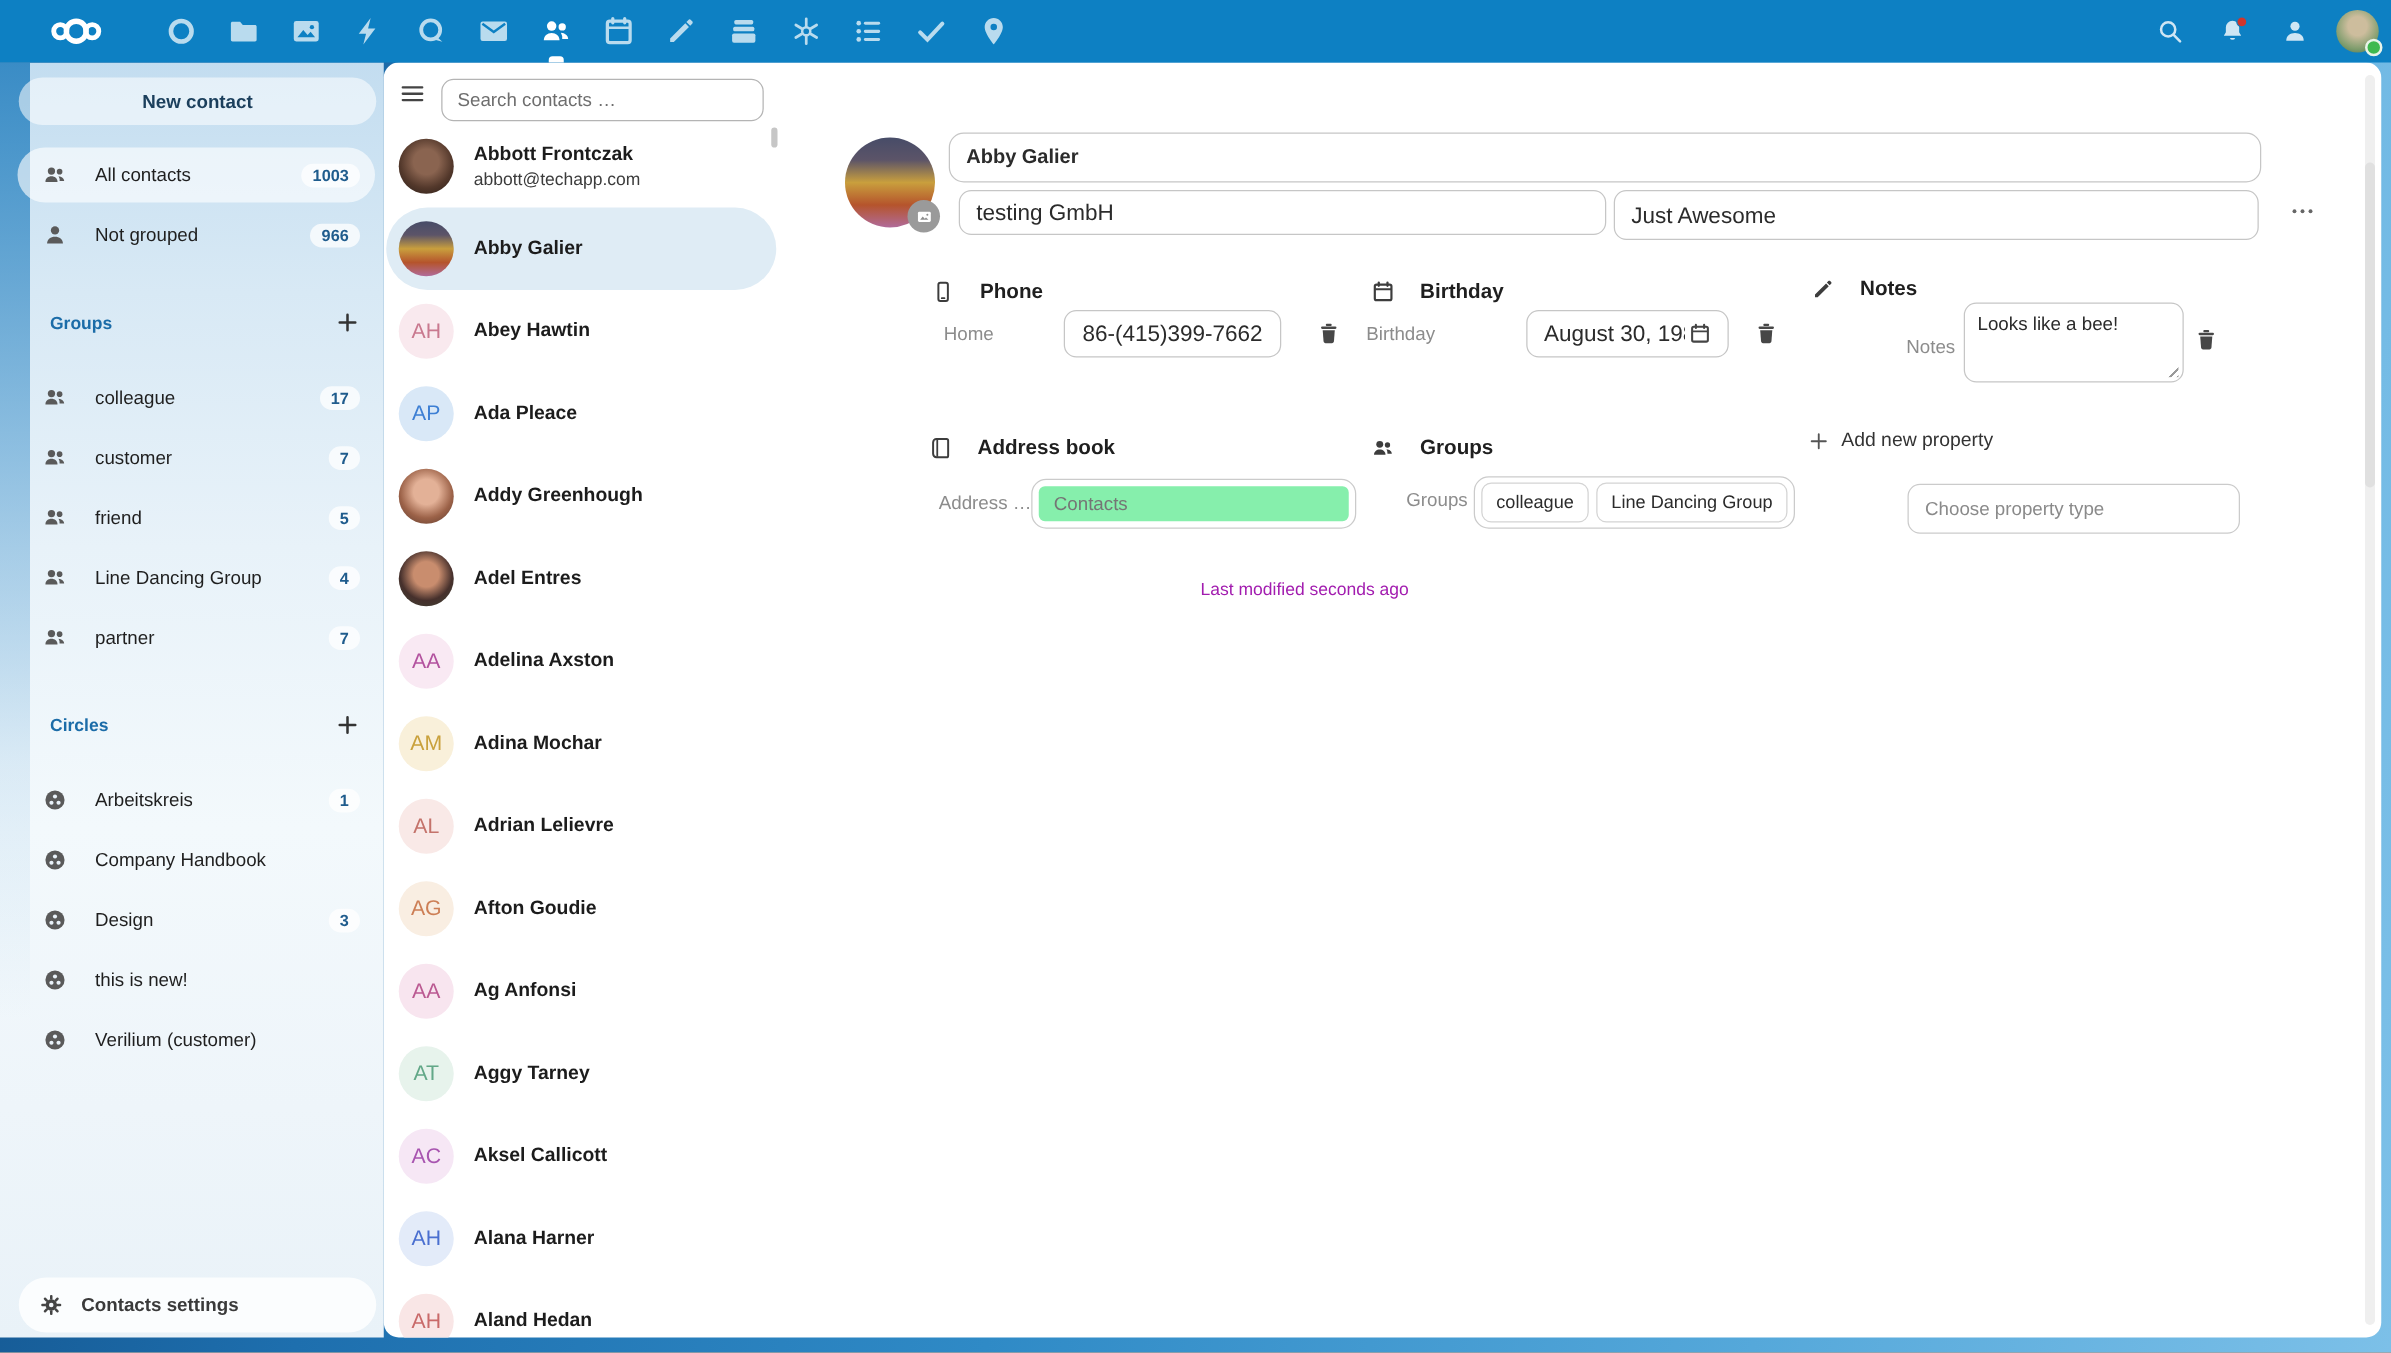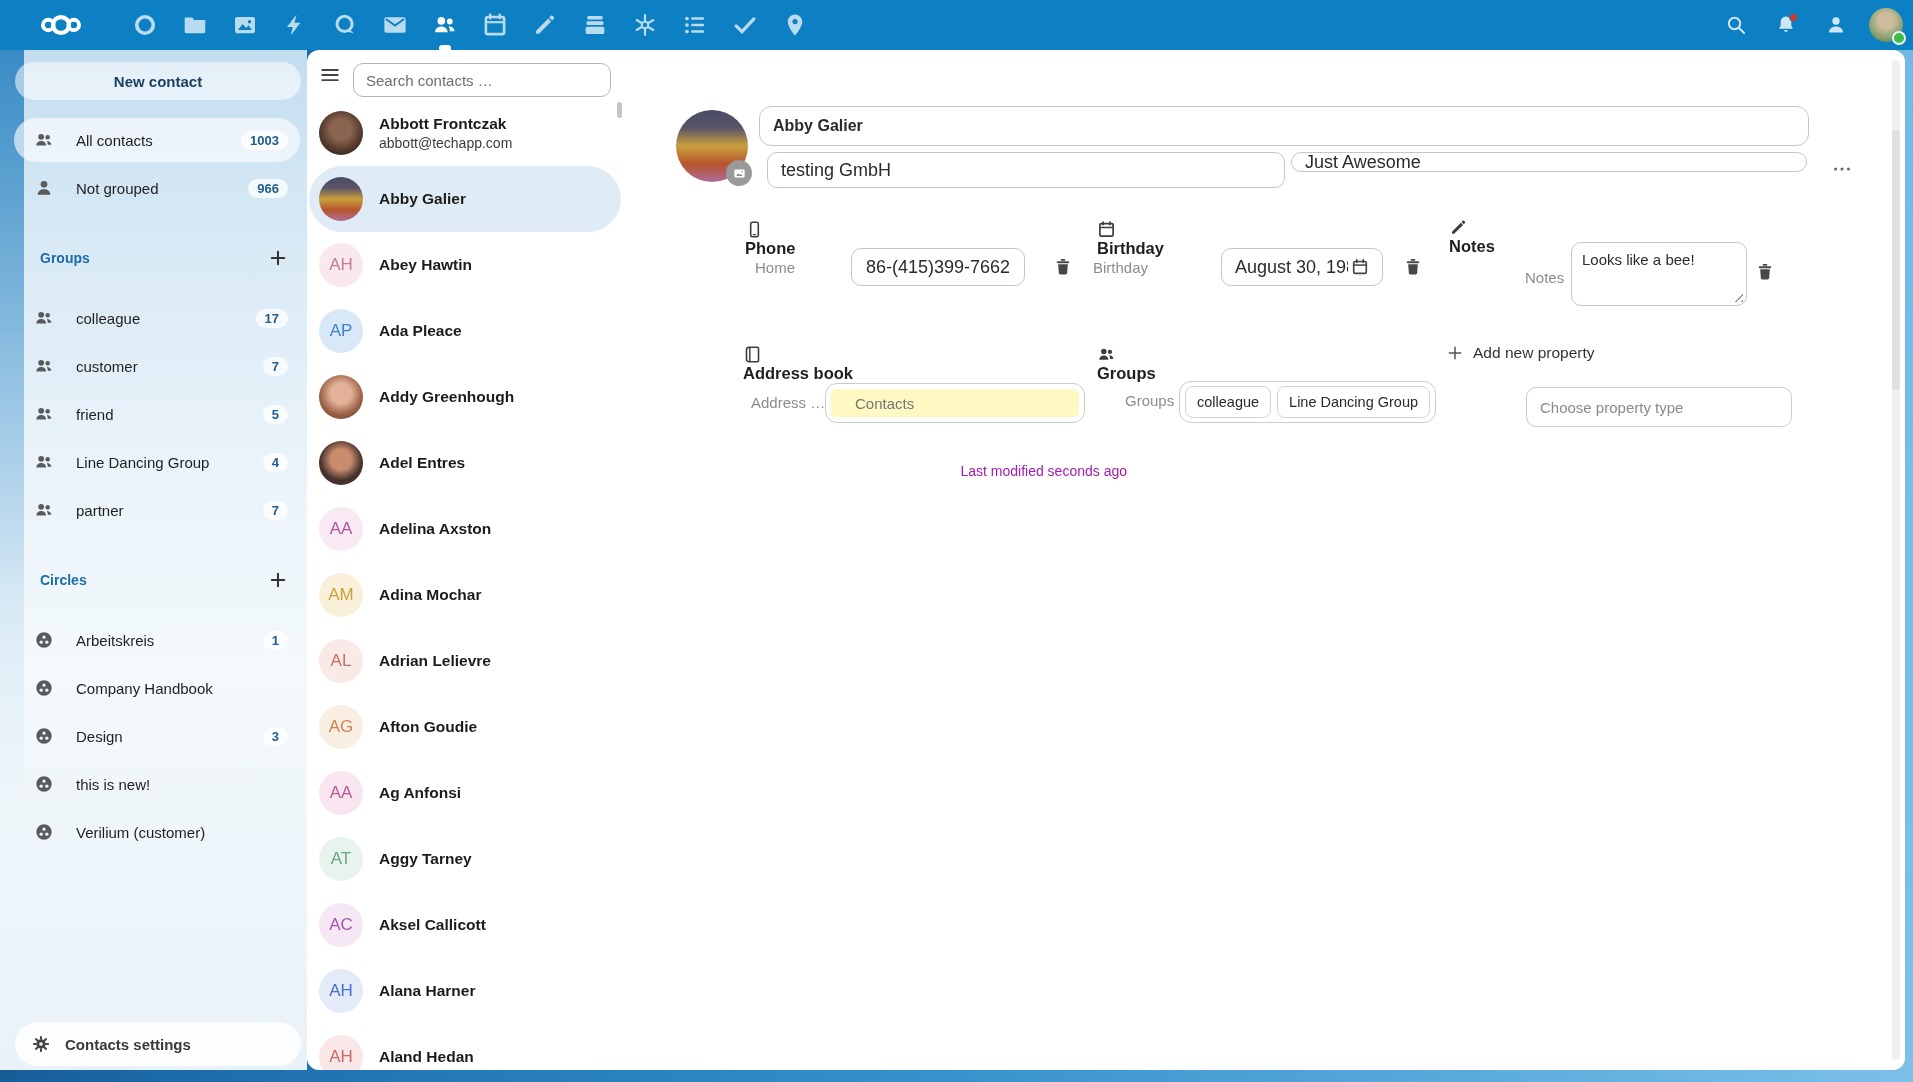--- a/index.html
+++ b/index.html
@@ -82,26 +82,26 @@
   
   #detail { position:absolute; left:320px; top:0; right:0; bottom:0; }
   #d-avatar { position:absolute; left:49px; top:60px; width:72px; height:72px; border-radius:50%; }
   #d-avatar-badge { position:absolute; left:99px; top:110px; width:26px; height:26px; border-radius:50%;
     background:#9a9a9a; display:flex; align-items:center; justify-content:center; cursor:pointer; }
   #d-avatar-badge .ic { width:13px; height:13px; }
   .d-input { border:1.5px solid #c6c6c6; border-radius:10px; font-size:18px; color:#2b2b2b;
     padding:0 13px; outline:none; position:absolute; background:#fff; font-family:inherit; }
   #d-name { left:132px; top:56px; width:1050px; height:40px; border-radius:12px; font-weight:700; font-size:16px; }
   #d-company { left:140px; top:102px; width:518px; height:36px; }
-  #d-title { left:664px; top:102px; width:516px; height:20px; }
+  #d-title { left:664px; top:102px; width:516px; height:40px; }
   #d-actions { position:absolute; left:1198px; top:102px; width:34px; height:34px; display:flex;
     align-items:center; justify-content:center; color:#666; cursor:pointer; }
   #d-actions .ic { width:22px; height:22px; }
 
-  .sec-head { position:absolute; display:flex; gap:0; height:26px;flex-direction:column; }
+  .sec-head { position:absolute; display:flex; align-items:center; gap:20px; height:26px; }
   .sec-head .ic { width:19px; height:19px; color:#3d3d3d; }
   .sec-head .t { font-size:16.5px; font-weight:600; color:#1f1f1f; }
   .flabel { position:absolute; font-size:15px; color:#8c8c8c; height:40px; line-height:40px; white-space:nowrap; }
   .trash { position:absolute; width:20px; height:20px; color:#474747; cursor:pointer; }
 
   #h-phone { left:118px; top:170px; }  #h-bday { left:470px; top:170px; }  #h-notes { left:822px; top:168px; }
   #l-home { left:128px; top:198px; }
   #i-phone { left:224px; top:198px; width:174px; height:38px; text-align:center; }
   #t-phone { left:426px; top:207px; }
   #l-bday { left:466px; top:198px; }
@@ -112,22 +112,22 @@
   #i-notes { left:944px; top:192px; width:176px; height:64px; border:1.5px solid #c6c6c6; border-radius:10px;
     position:absolute; font-family:inherit; font-size:15px; color:#2b2b2b; padding:8px 10px; resize:none; outline:none; }
   .grip { position:absolute; left:1107px; top:243px; width:9px; height:9px; pointer-events:none;
     background:repeating-linear-gradient(315deg,#9a9a9a 0 1.5px,transparent 1.5px 4.5px); clip-path:polygon(100% 0,100% 100%,0 100%); }
   #t-notes { left:1128px; top:212px; }
 
   #h-abook { left:116px; top:295px; }  #h-groups { left:470px; top:295px; }
   #l-abook { left:124px; top:333px; }
   #sel-abook { position:absolute; left:198px; top:333px; width:260px; height:40px; border:1.5px solid #cbcbcb;
     border-radius:12px; padding:5px; cursor:pointer; }
-  #sel-abook .inner { width:100%; height:100%; background:#fef9c3; border-radius:5px; display:flex;
-    align-items:center; padding-left:24px; font-size:15px; color:#757575; }
+  #sel-abook .inner { width:100%; height:100%; background:#86efac; border-radius:5px; display:flex;
+    align-items:center; padding-left:12px; font-size:15px; color:#757575; }
   #l-groups { left:498px; top:331px; }
   #chips { position:absolute; left:552px; top:331px; height:42px; border:1.5px solid #cbcbcb; border-radius:12px;
     display:flex; align-items:center; gap:6px; padding:0 5px; background:#fff; }
   .chip { border:1.5px solid #d4d4d4; border-radius:8px; height:32px; display:flex; align-items:center;
     padding:0 11px; font-size:14.5px; color:#2b2b2b; white-space:nowrap; cursor:pointer; }
 
   #add-prop { position:absolute; left:818px; top:293px; display:flex; align-items:center; gap:8px; cursor:pointer; }
   #add-prop .ic { width:20px; height:20px; color:#555; }
   #add-prop .t { font-size:15.5px; color:#333; }
   #sel-prop { position:absolute; left:899px; top:337px; width:266px; height:40px; border:1.5px solid #cbcbcb;

